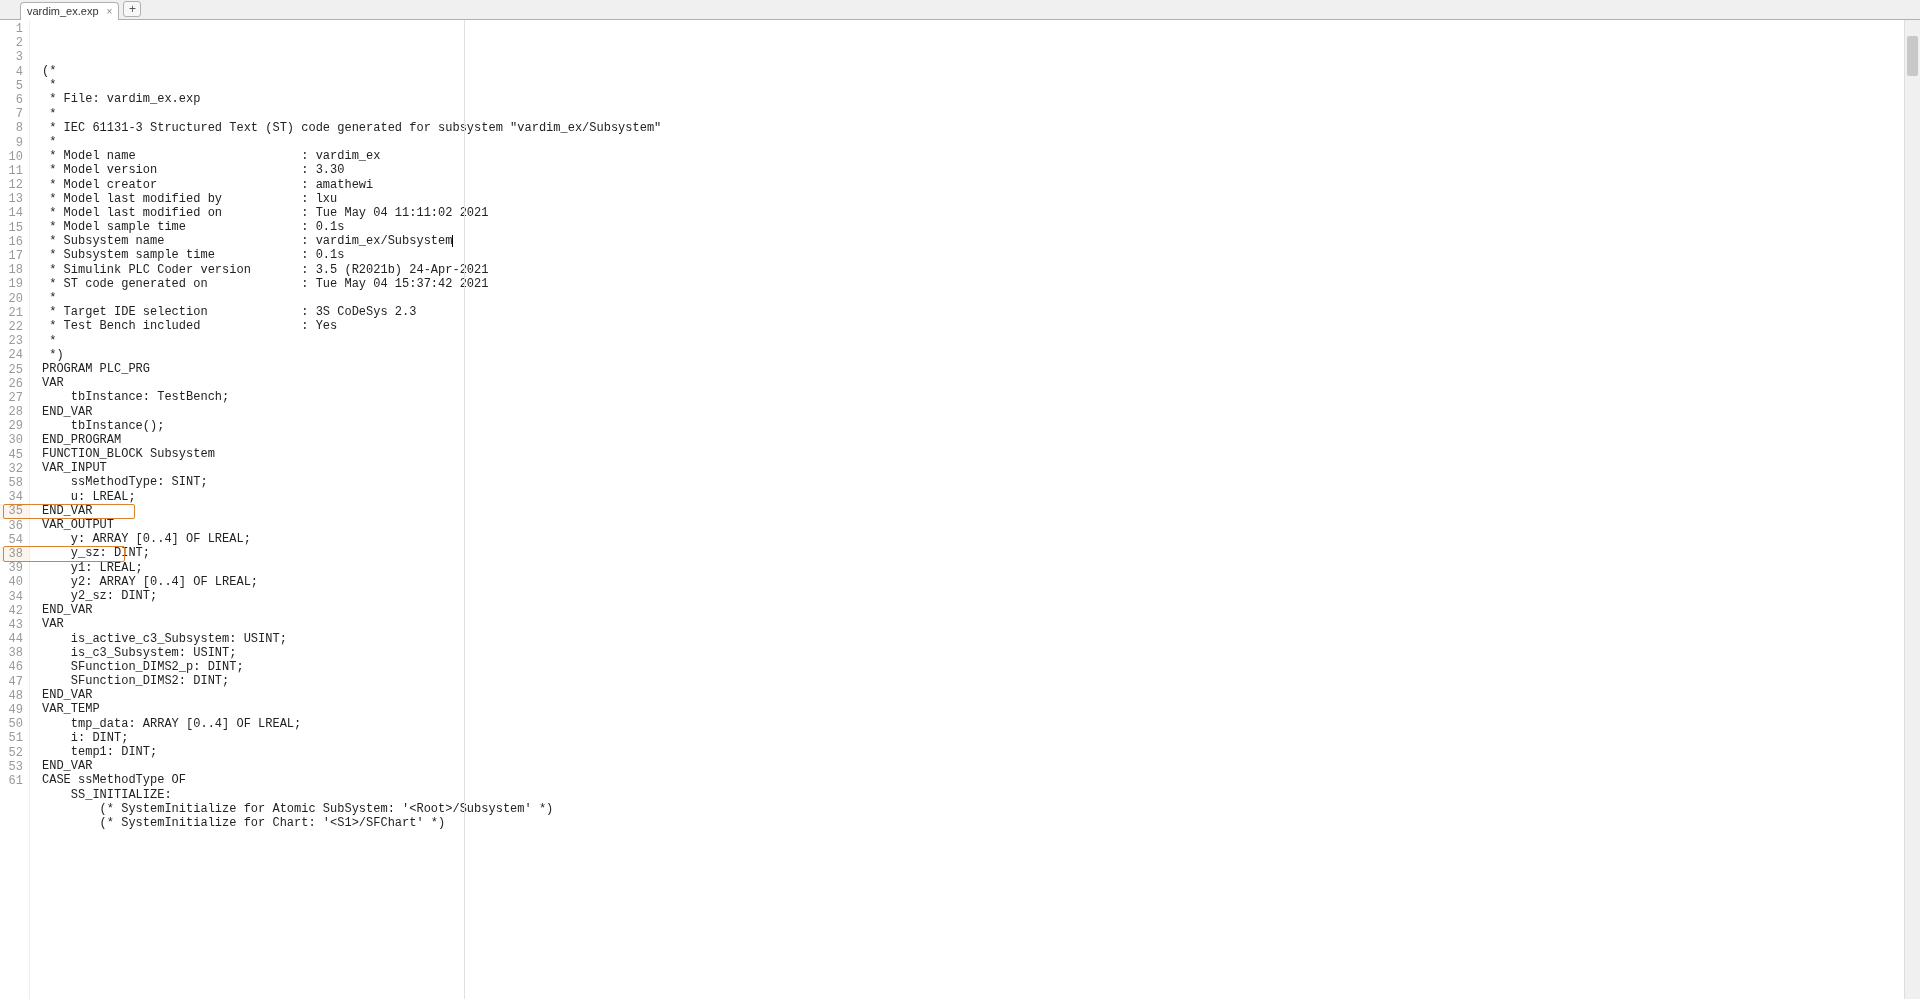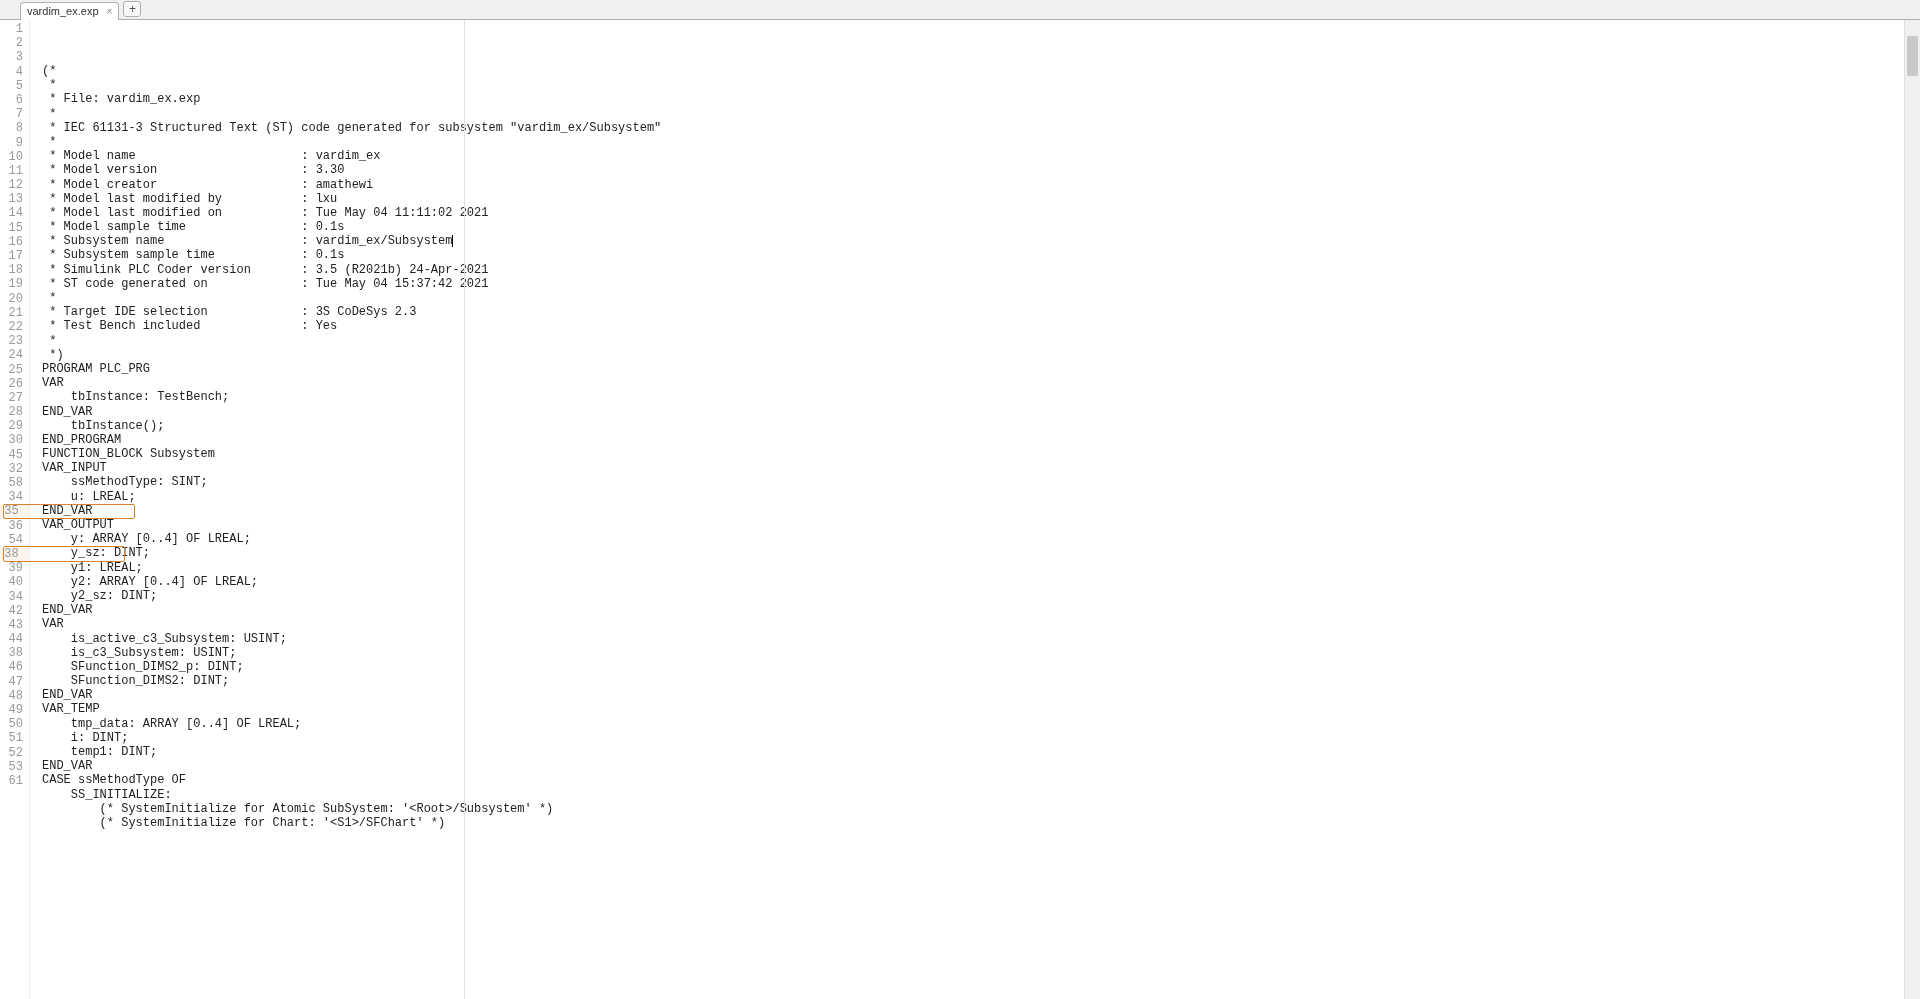--- a/index.html
+++ b/index.html
@@ -117,21 +117,20 @@
     position: absolute;
     left: 2px;
     right: 2px;
     top: 16px;
     height: 40px;
     background: #c8c8c8;
     border-radius: 2px;
   }
   .highlight-gutter {
     background: rgba(217,130,43,0.08);
-    text-align: center;
   }
 </style>
 </head>
 <body>
 
 <div class="tab-bar">
   <div class="tab">
     <span>vardim_ex.exp</span>
     <span class="close-x">×</span>
   </div>

